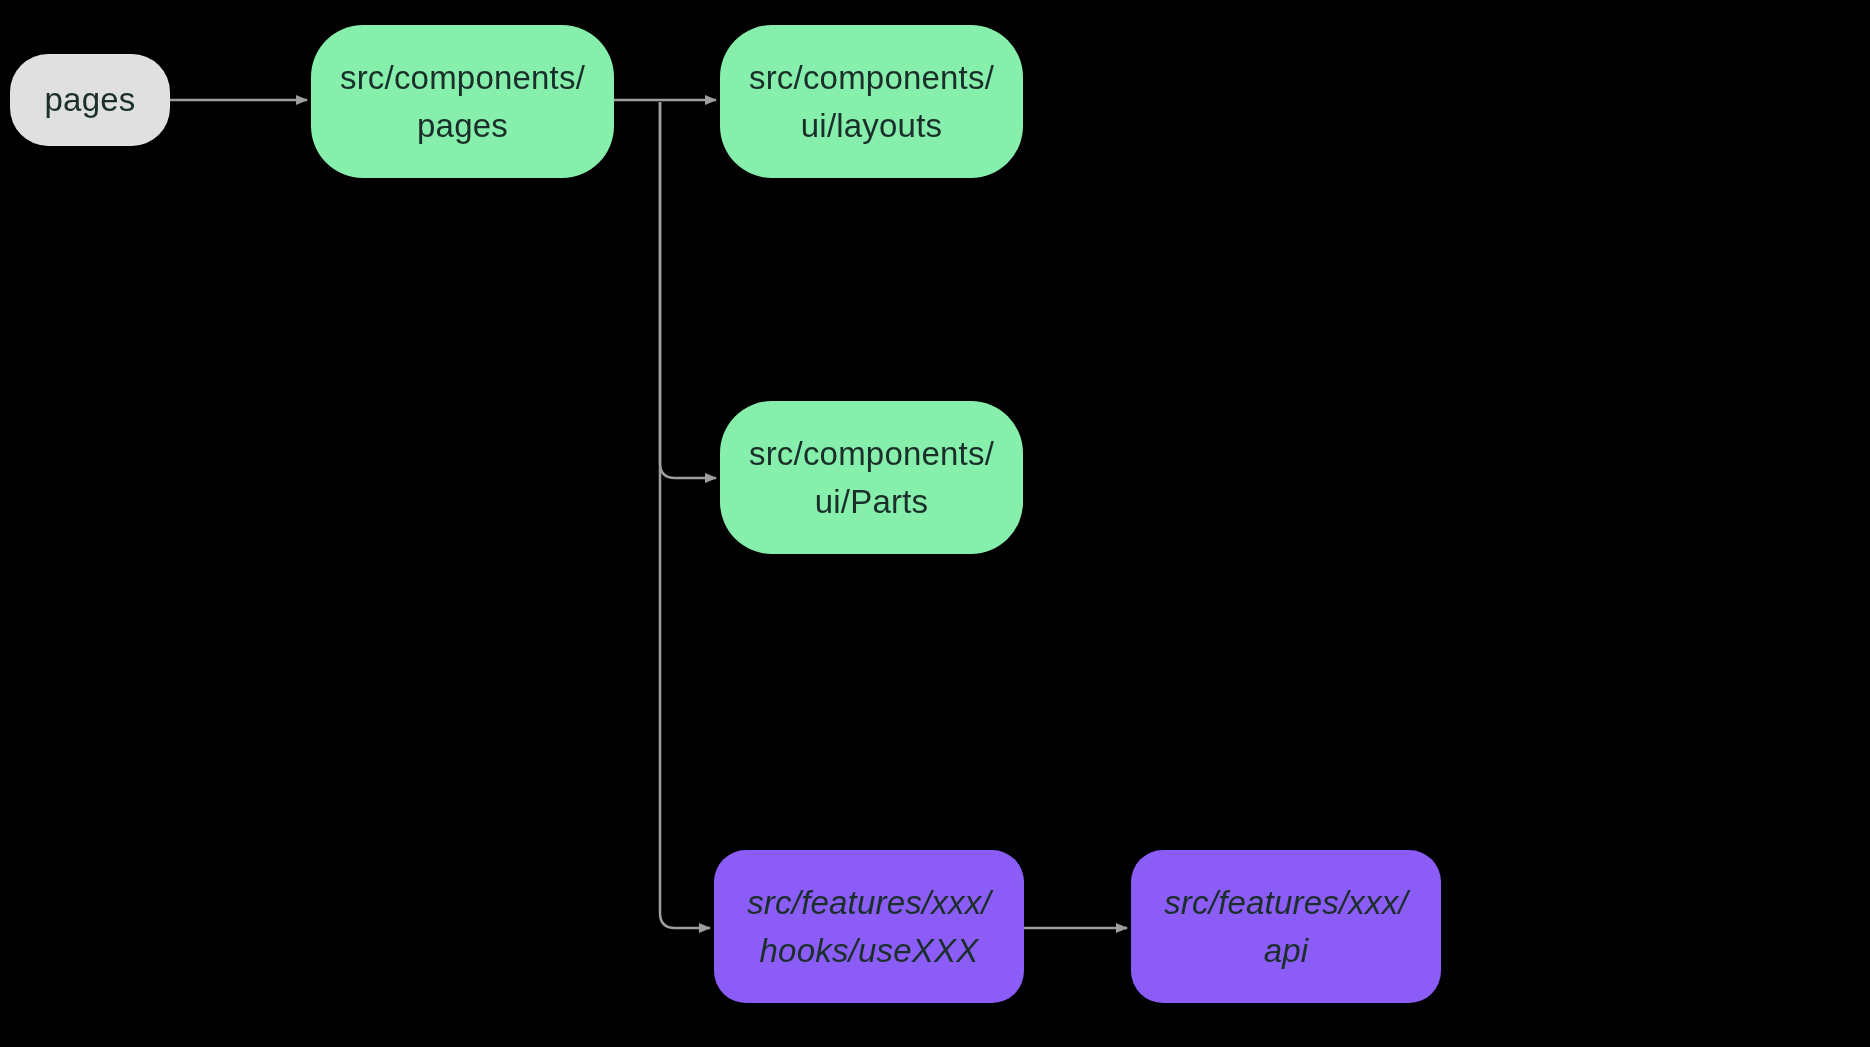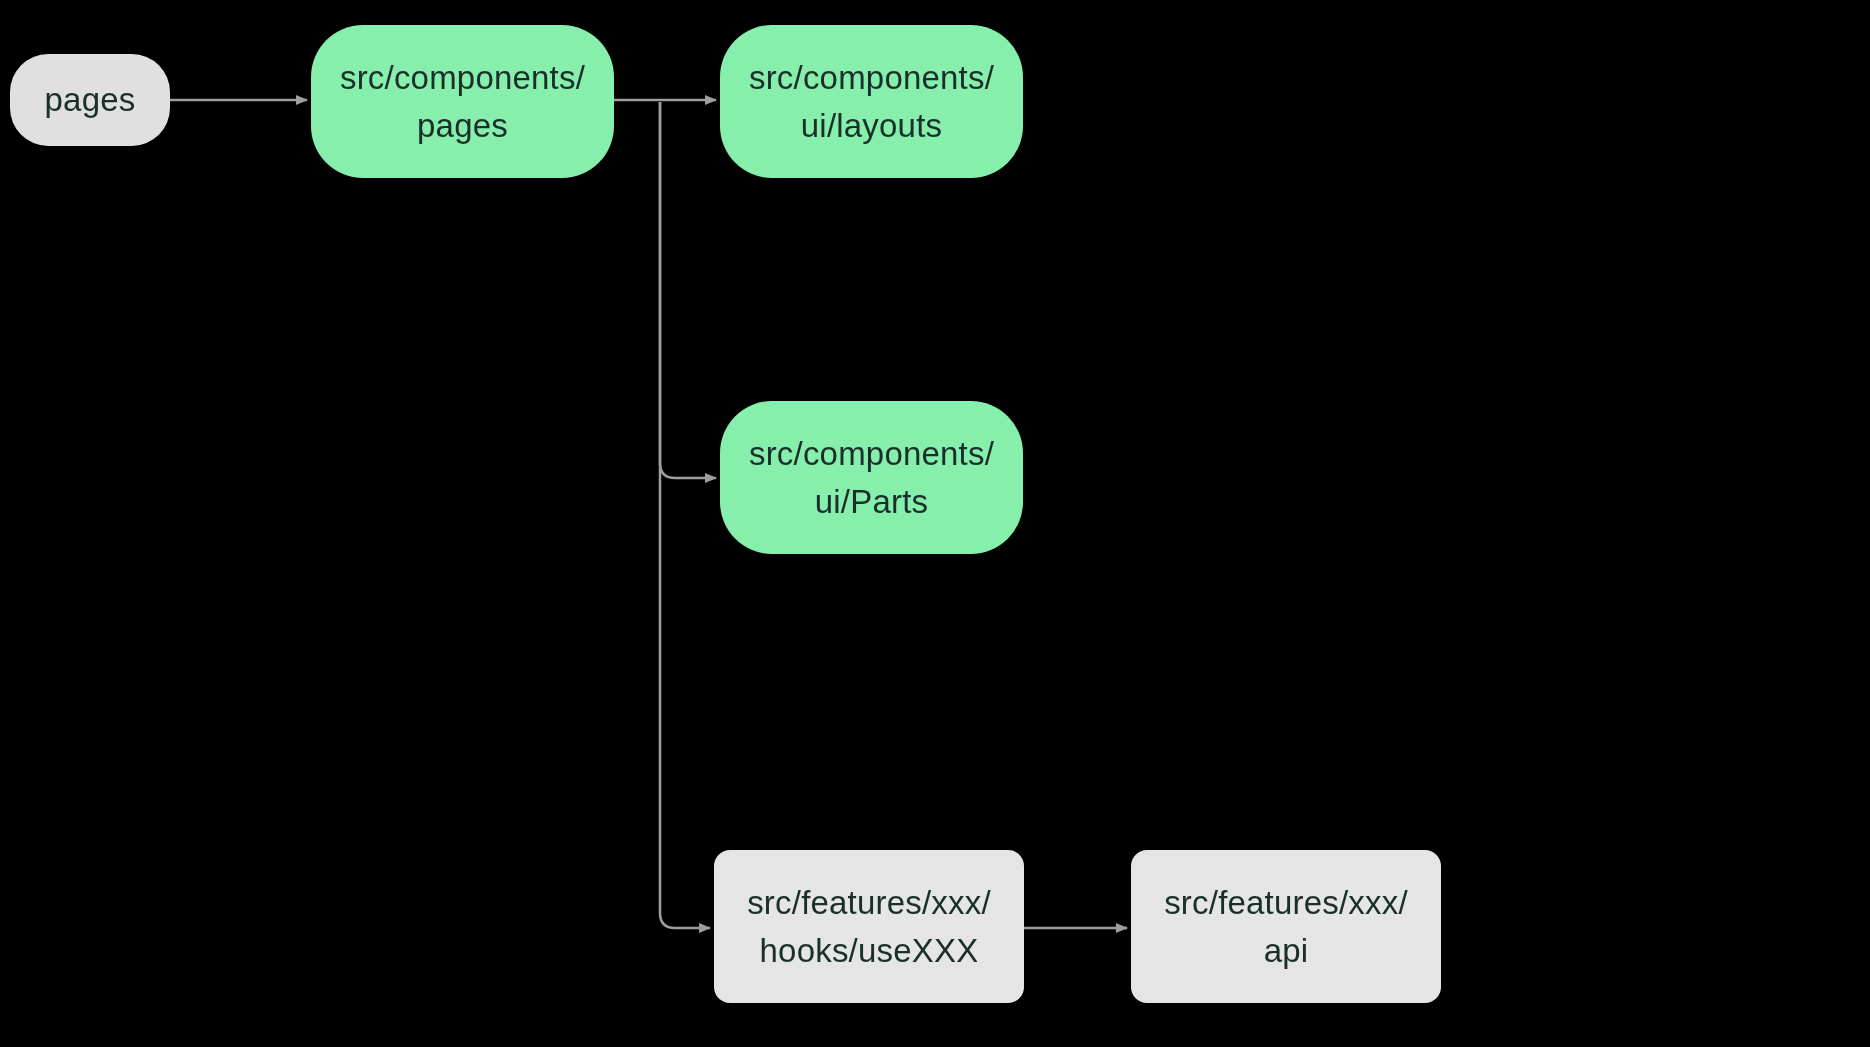--- a/index.html
+++ b/index.html
@@ -36,22 +36,23 @@
     }
     .node-gray {
       background: #e0e0e0;
       border-radius: 38px;
     }
     .node-green {
       background: #86efac;
       border-radius: 52px;
     }
     .node-orange {
-      background: #e5e5e5;
-      border-radius: 16px;
+      background: #8b5cf6;
+      border-radius: 32px;
+      font-style: italic;
     }
     svg.arrows {
       position: absolute;
       top: 0;
       left: 0;
       width: 100%;
       height: 100%;
       pointer-events: none;
     }
   </style>

